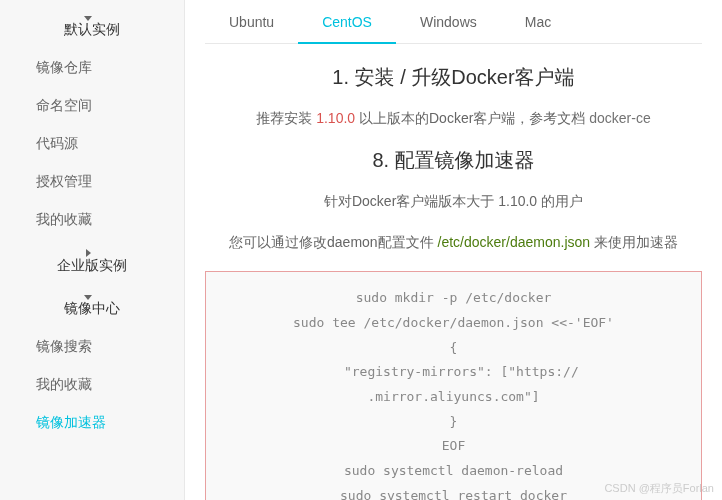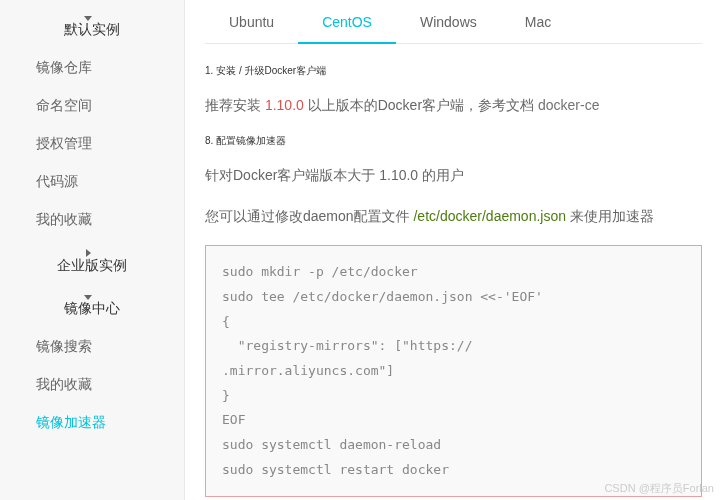--- a/index.html
+++ b/index.html
@@ -5,48 +5,48 @@
     * { margin: 0; padding: 0; box-sizing: border-box; }
     body { font-family: -apple-system, BlinkMacSystemFont, "Segoe UI", "PingFang SC", "Microsoft YaHei", sans-serif; font-size: 14px; color: #333; background: #fff; width: 722px; height: 500px; overflow: hidden; display: flex; }
     
     .sidebar { width: 185px; background: #f7f7f7; height: 100%; padding-top: 6px; border-right: 1px solid #e8e8e8; }
     .nav-group-header { display: flex; align-items: center; padding: 10px 14px; cursor: pointer; color: #333; font-size: 14px; flex-direction: column; }
     .nav-group-header .arrow { width: 0; height: 0; border-left: 4px solid transparent; border-right: 4px solid transparent; border-top: 5px solid #666; margin-right: 8px; }
     .nav-group-header.collapsed .arrow { border-top: none; border-bottom: none; border-left: 5px solid #666; border-right: none; border-top: 4px solid transparent; border-bottom: 4px solid transparent; }
     .nav-item { padding: 10px 14px 10px 36px; cursor: pointer; color: #666; font-size: 14px; }
     .nav-item.active { color: #00c1de; }
     
-    .main { flex: 1; padding: 0 20px; overflow: hidden; }
+    .main { flex: 1; padding: 0 20px; overflow: hidden; text-align: center; }
     .tabs { display: flex; border-bottom: 1px solid #e8e8e8; margin-top: 2px; }
     .tab { padding: 12px 24px; cursor: pointer; color: #666; font-size: 14px; border-bottom: 2px solid transparent; margin-bottom: -1px; }
     .tab.active { color: #00c1de; border-bottom-color: #00c1de; }
     
     .content { padding-top: 20px; }
-    .section-title { font-size: 10px; color: #333; margin-bottom: 16px; font-weight: normal; }
+    .section-title { font-size: 20px; color: #333; margin-bottom: 16px; font-weight: normal; }
     .section-text { color: #666; font-size: 14px; margin-bottom: 18px; line-height: 1.6; }
     .version { color: #d9534f; }
     .code-path { color: #4d7c0f; }
     .link { color: #737373; cursor: pointer; }
     
     .code-block { border: 1px solid #e8a0a0; background: #f9f9f9; padding: 14px 16px; font-family: Consolas, Monaco, monospace; font-size: 13px; color: #888; line-height: 1.9; white-space: pre-wrap; overflow: hidden; }
     
     .watermark { position: fixed; bottom: 4px; right: 8px; color: #ccc; font-size: 11px; text-align: right; }
   </style>
 </head>
 <body>
 
 <div class="sidebar">
   <div class="nav-group-header">
     <span class="arrow"></span>
     <span>默认实例</span>
   </div>
   <div class="nav-item">镜像仓库</div>
   <div class="nav-item">命名空间</div>
+  <div class="nav-item">代码源</div>
   <div class="nav-item">授权管理</div>
-  <div class="nav-item">代码源</div>
   <div class="nav-item">我的收藏</div>
 
   <div class="nav-group-header collapsed">
     <span class="arrow"></span>
     <span>企业版实例</span>
   </div>
 
   <div class="nav-group-header">
     <span class="arrow"></span>
     <span>镜像中心</span>

